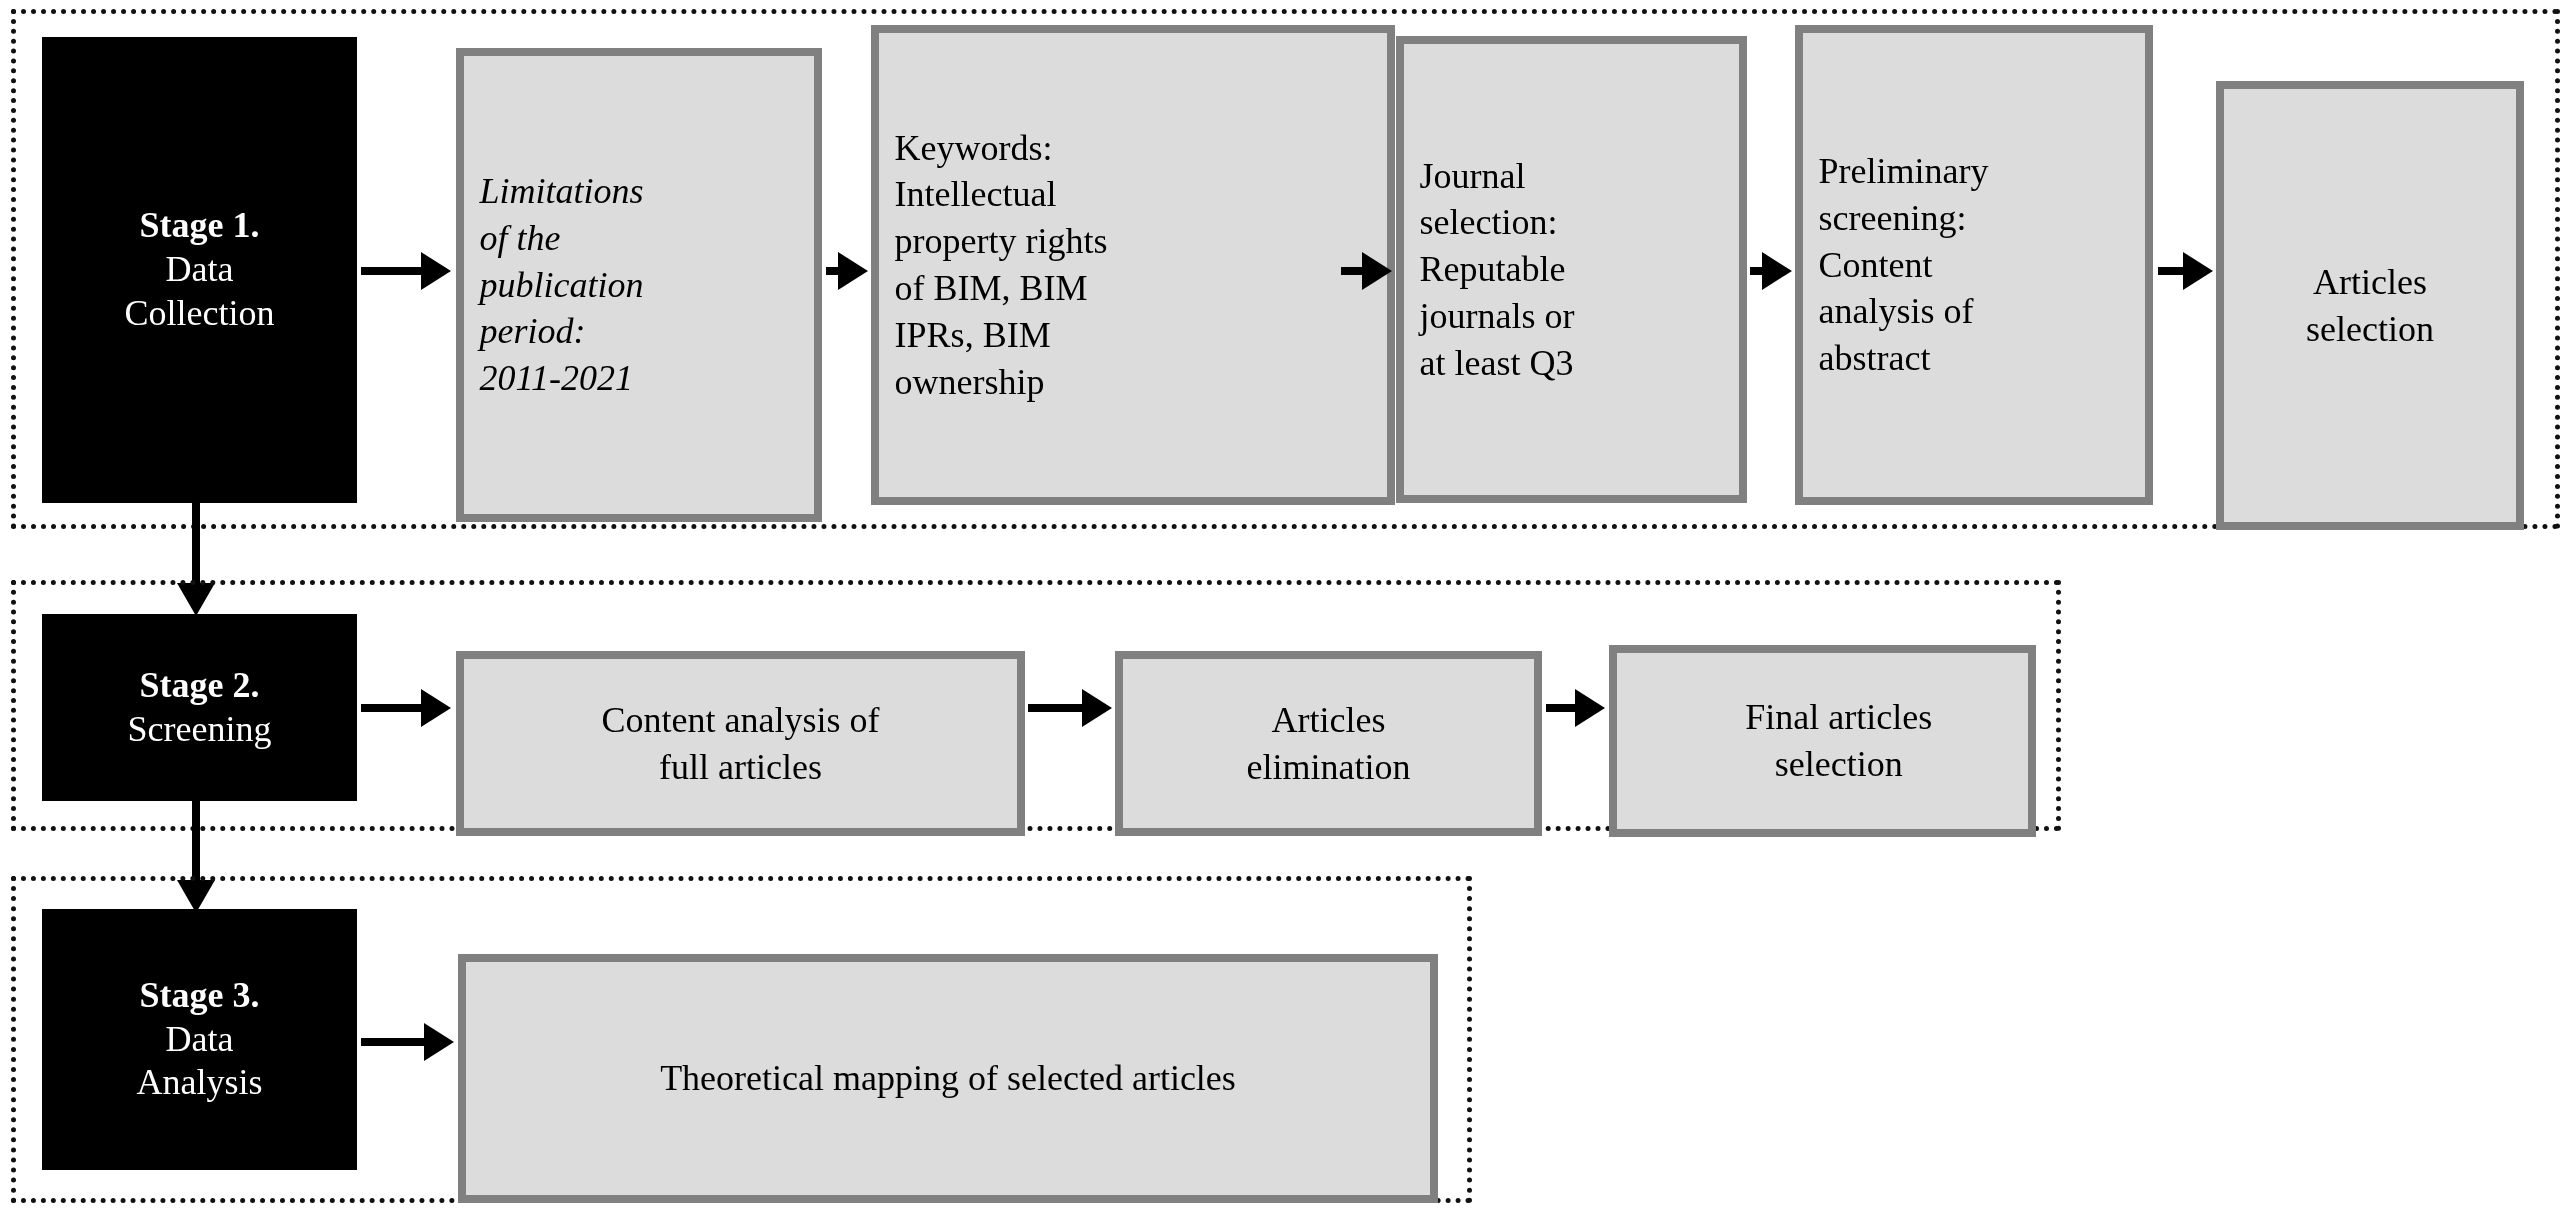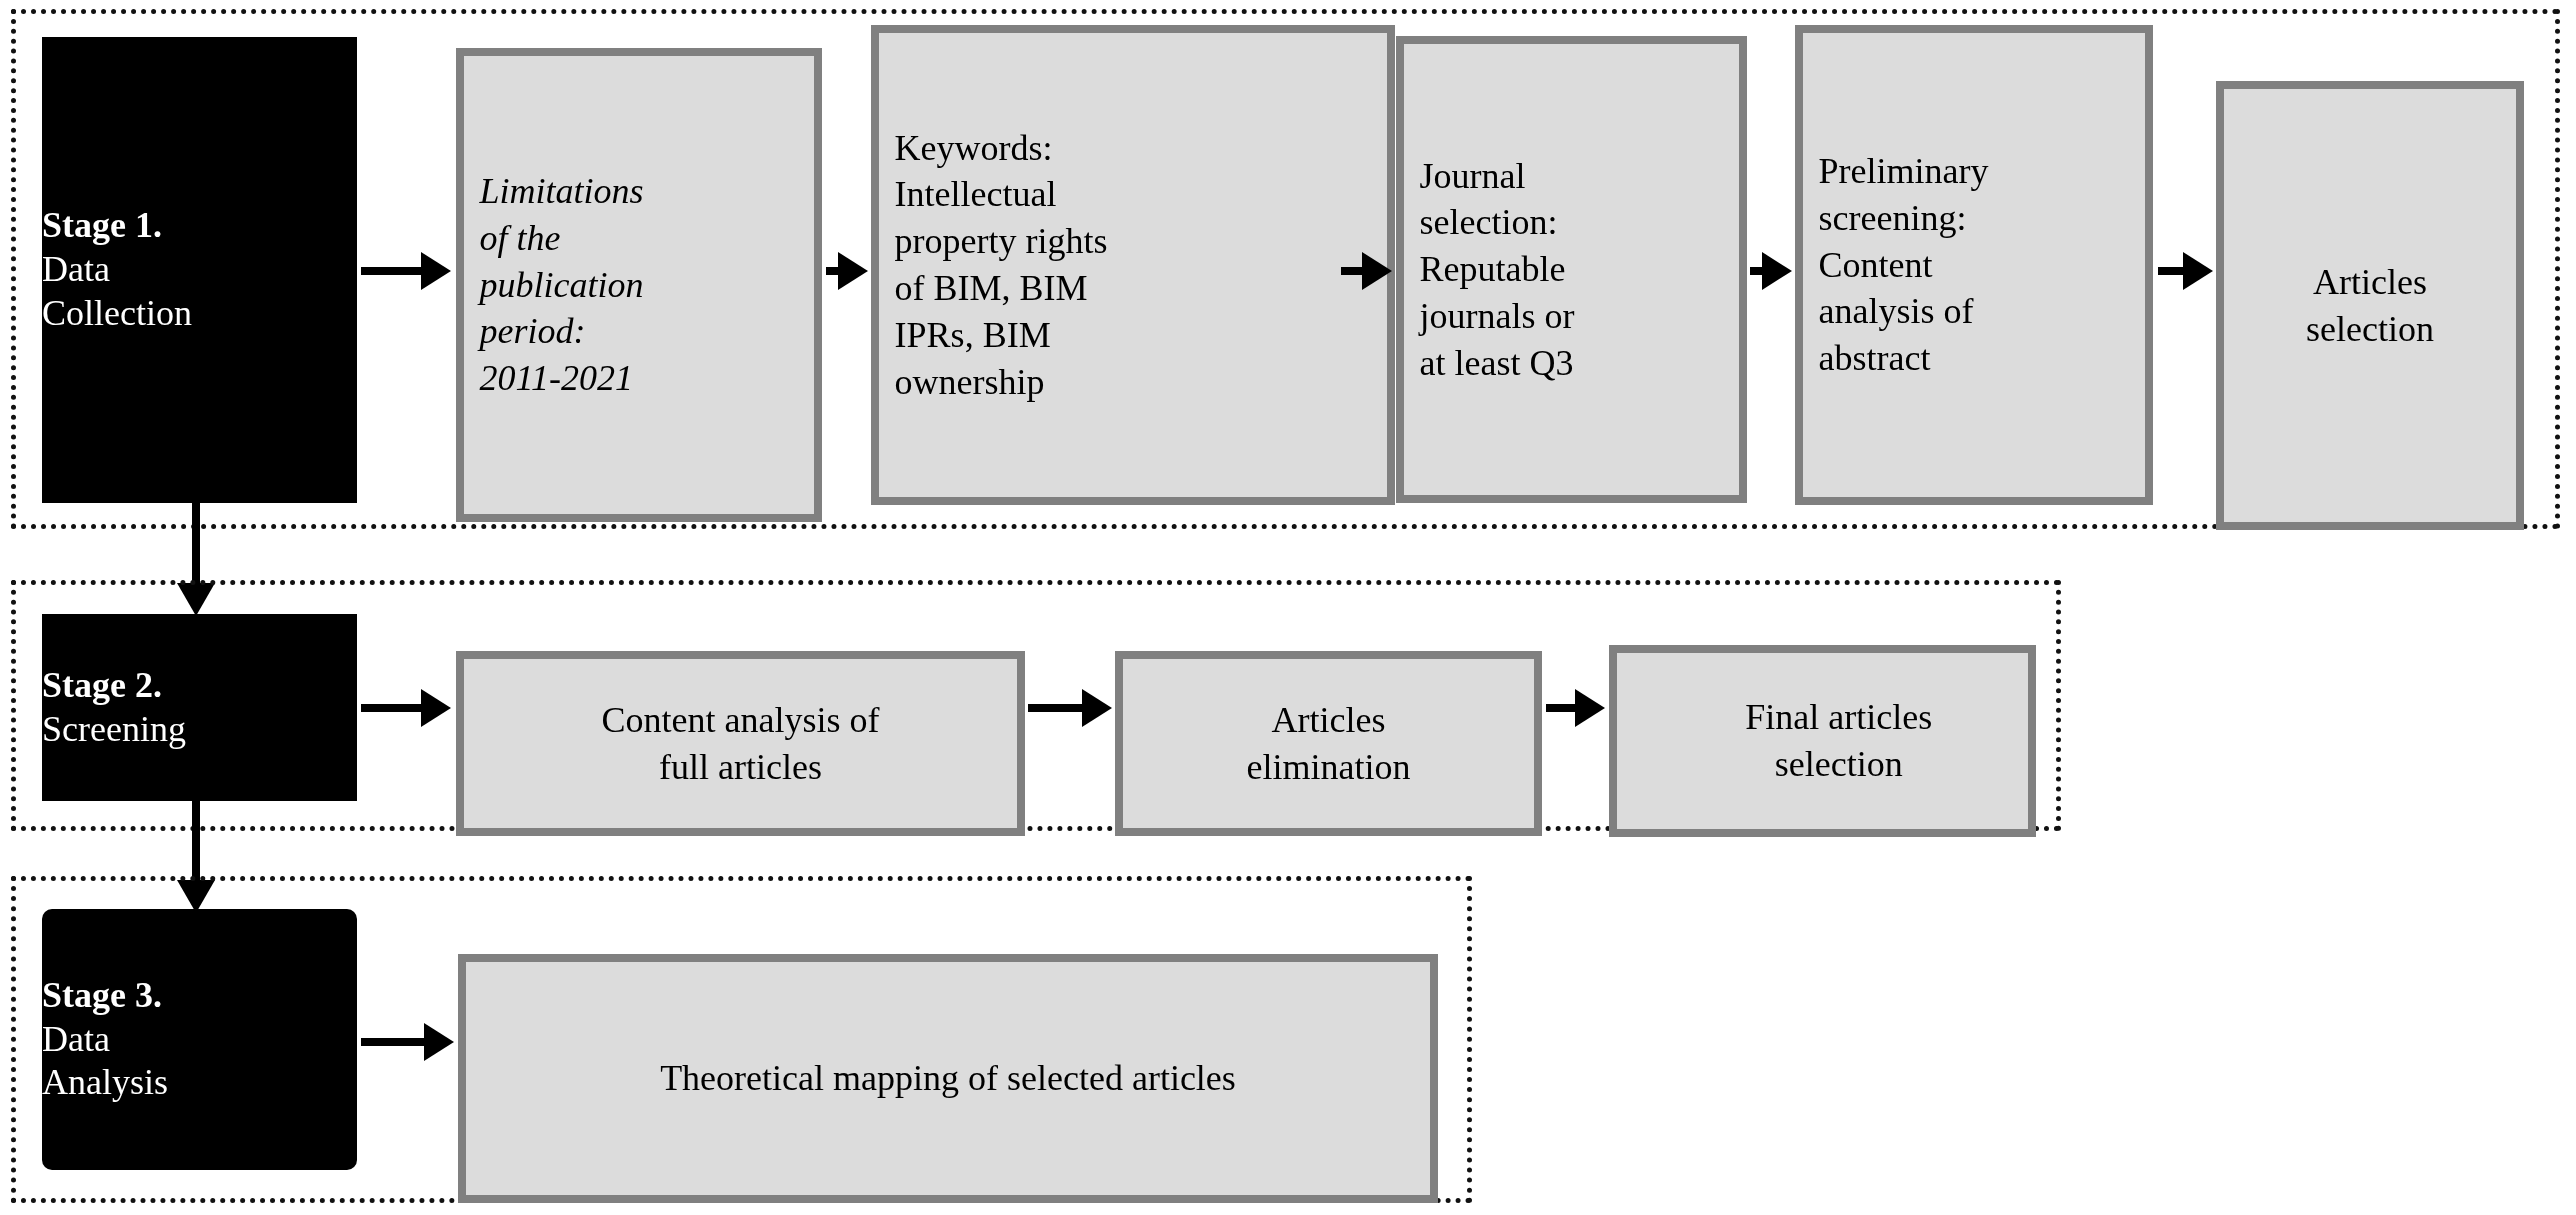--- a/index.html
+++ b/index.html
@@ -34,35 +34,35 @@
   #stage3-group { left: 11px;  top: 876px; width: 1461px; height: 327px; }
 
   
   .stage-box {
     position: absolute;
     box-sizing: border-box;
     background: #000000;
     color: #ffffff;
     display: flex;
     flex-direction: column;
-    align-items: flex-start;
+    align-items: center;
     justify-content: center;
     text-align: center;
     line-height: 1.22;
     font-size: 36px;
   }
   .stage-box .stage-num {
     font-weight: bold;
     white-space: nowrap;
   }
   .stage-box .stage-sub { white-space: nowrap; }
 
   #stage1-box { left: 42px;  top: 37px;   width: 315px; height: 466px; }
   #stage2-box { left: 42px;  top: 614px;  width: 315px; height: 187px; }
-  #stage3-box { left: 42px;  top: 909px; width: 315px; height: 261px; border-radius: 10px; }
+  #stage3-box { left: 42px;  top: 909px; width: 315px; height: 261px; }
 
   
   .proc-box {
     position: absolute;
     box-sizing: border-box;
     background: #dcdcdc;
     border: 8.6px solid #808080;
     color: #000000;
     display: flex;
     align-items: center;

